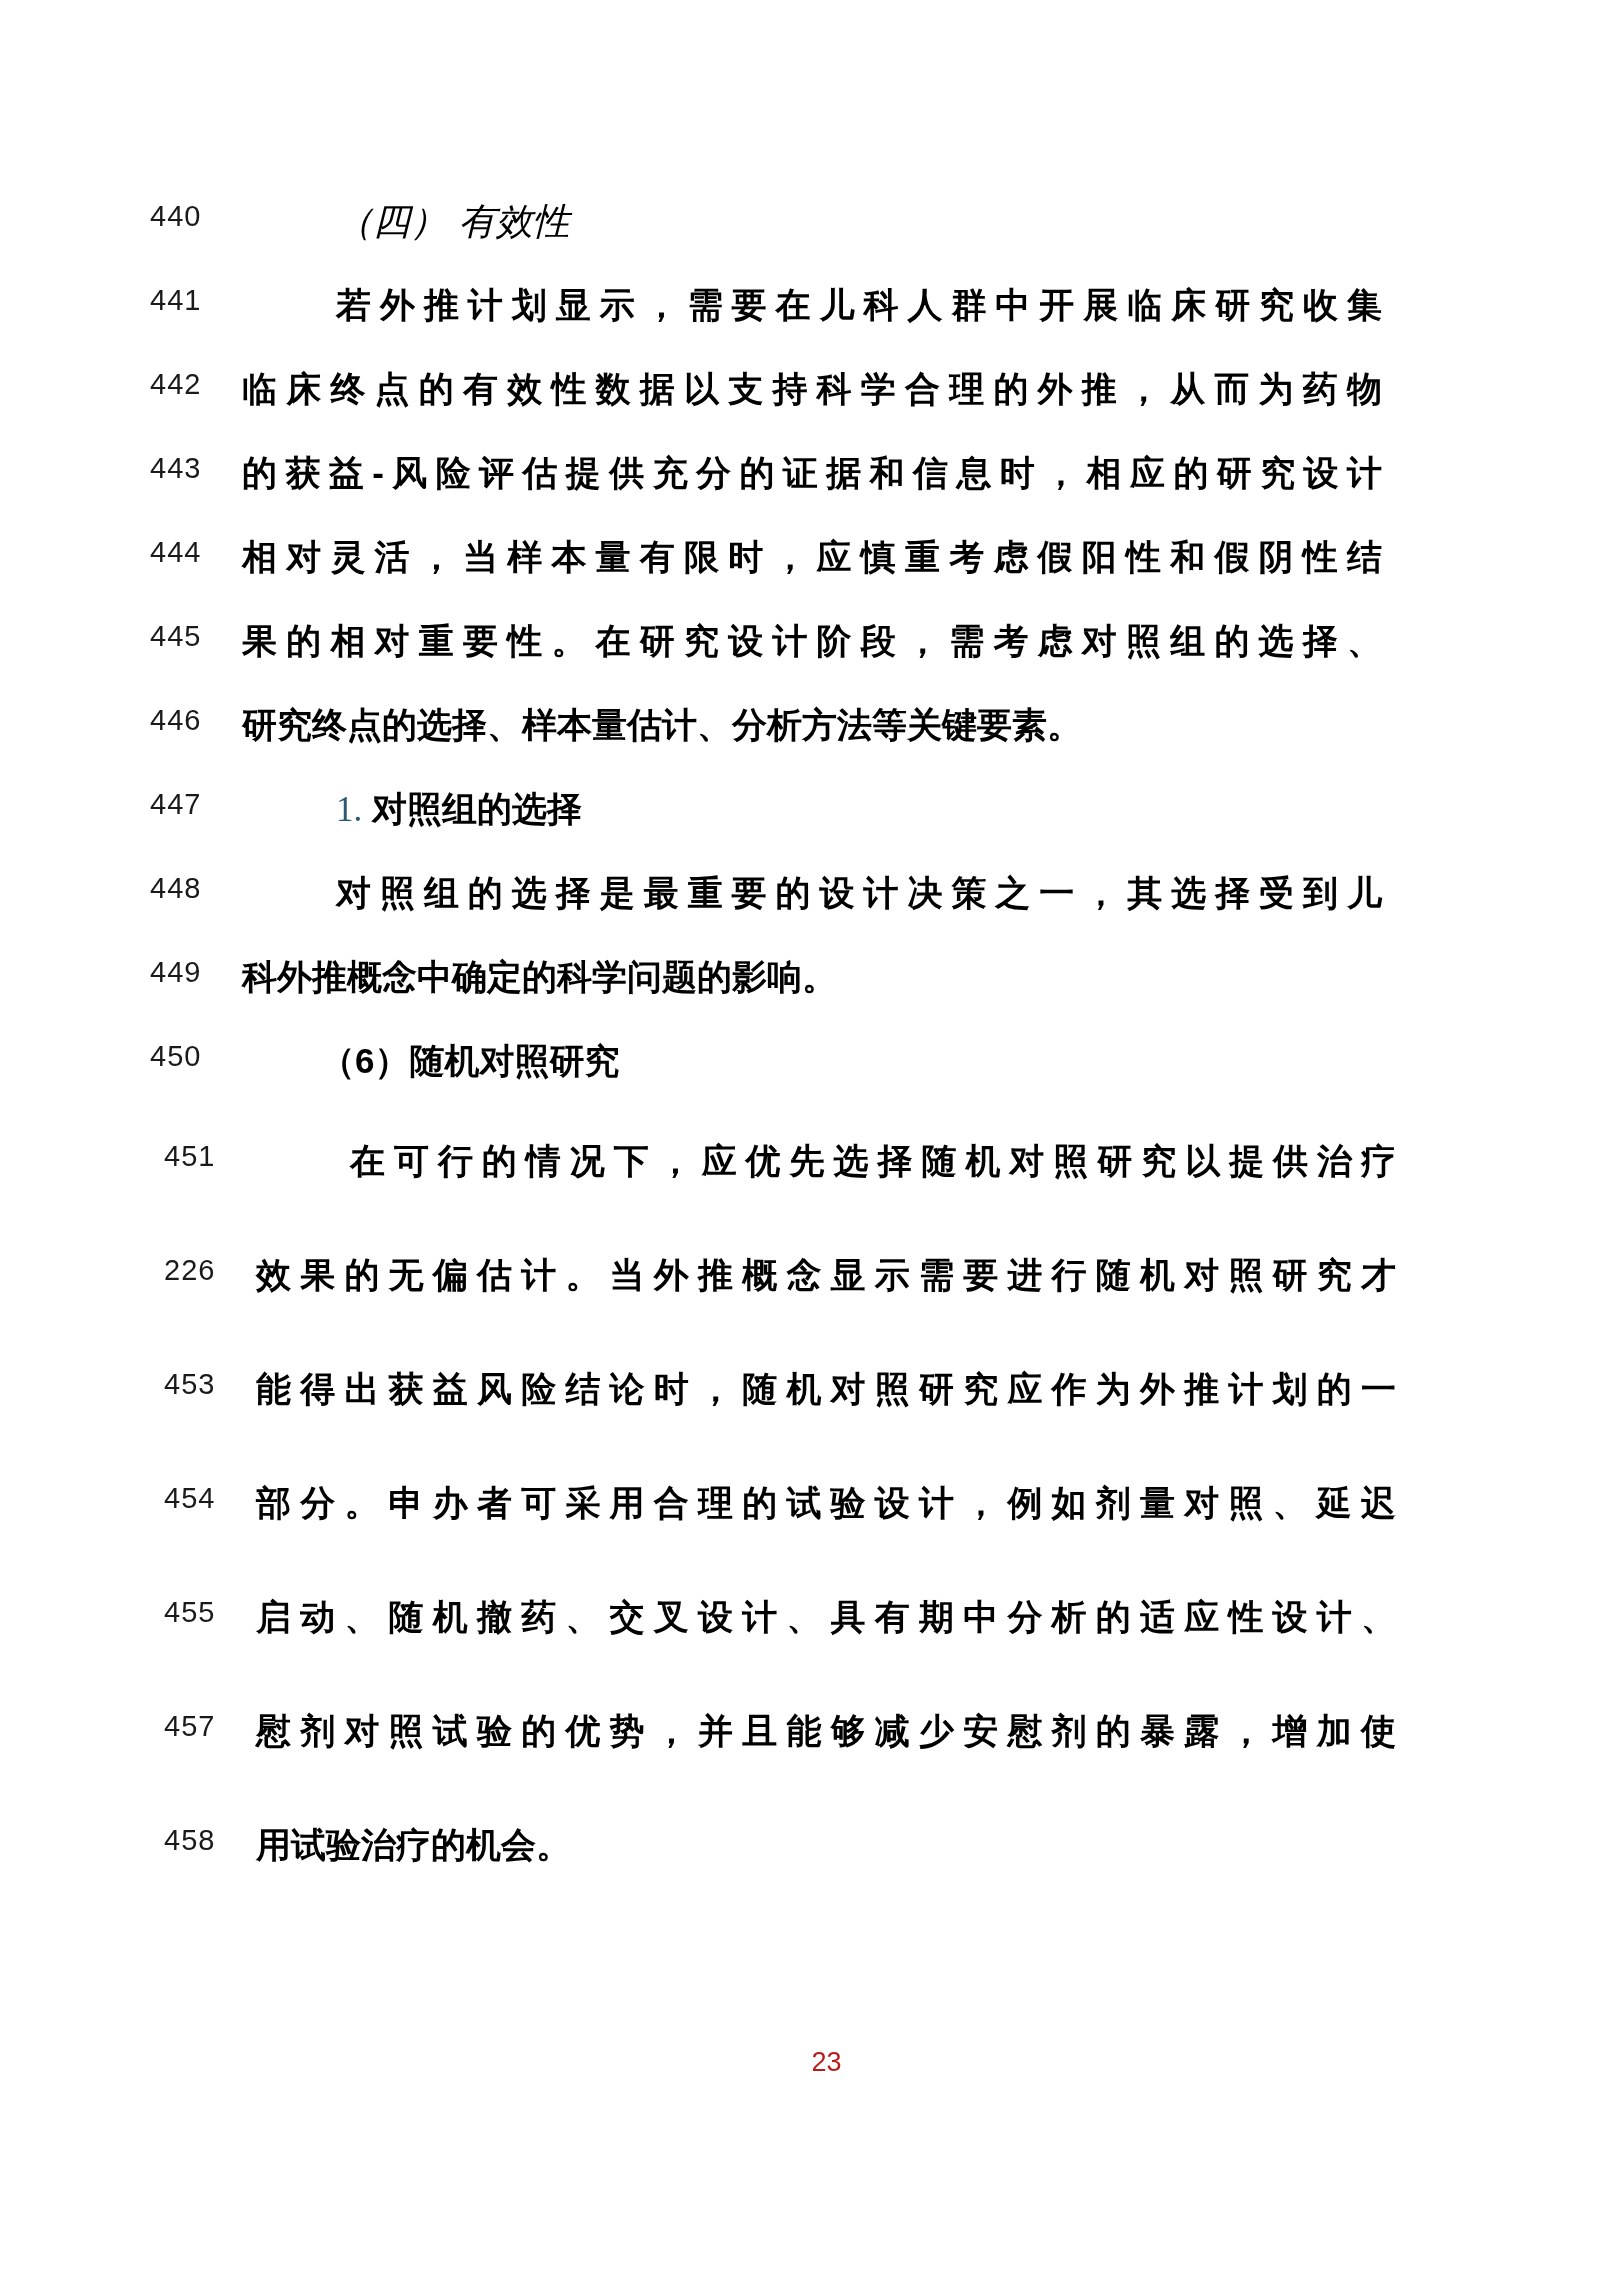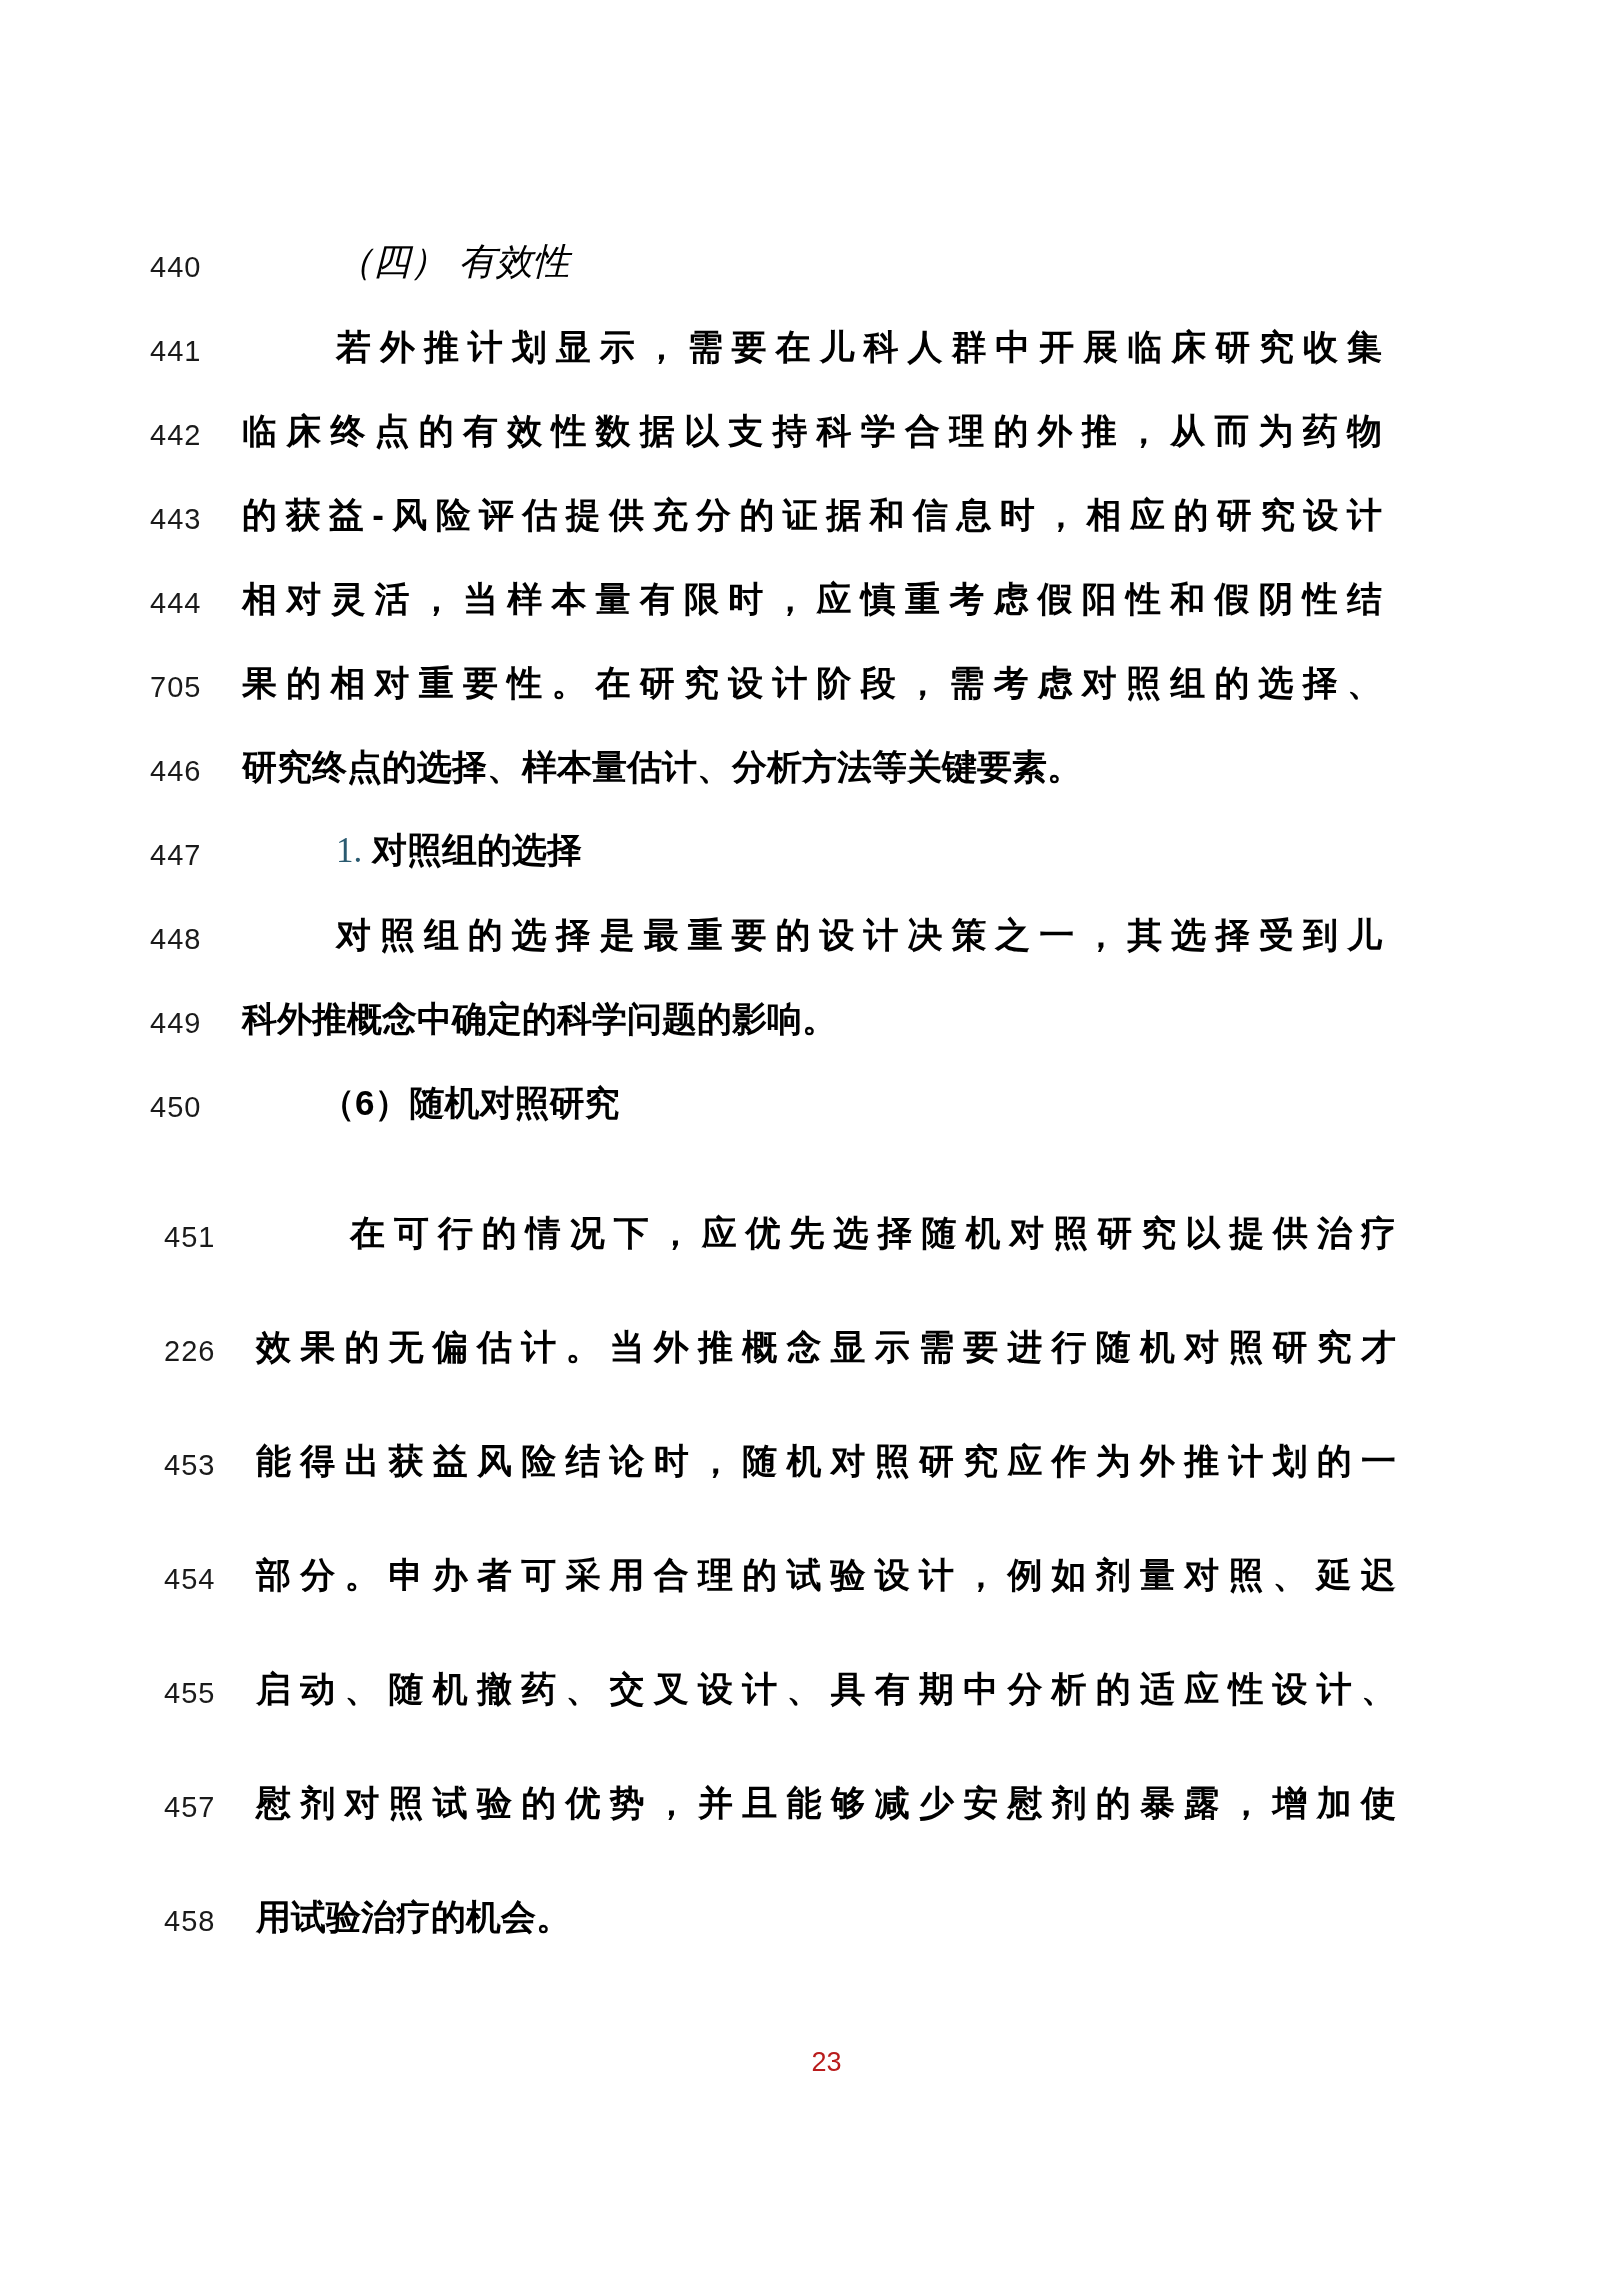--- a/index.html
+++ b/index.html
@@ -15,21 +15,21 @@
     overflow: hidden;
     font-family: "Liberation Sans", sans-serif;
     color: #000000;
   }
   #lines {
     padding-top: 200px;
     padding-left: 150px;
   }
   .row {
     display: flex;
-    align-items: flex-end;
+    align-items: flex-start;
     height: 84px;
   }
   .row.s-double { height: 114px; margin-left: 14px; }
   
   .row.s-single + .row.s-double { margin-top: 15.7px; }
   .ln {
     flex: 0 0 92px;
     width: 92px;
     font-size: 29px;
     font-weight: normal;
@@ -100,21 +100,21 @@
   </div>
       <div class="row t-para-line s-single">
     <span class="ln">443</span>
     <span class="lt"><span>的获益-风险评估提供充分的证据和信息时，相应的研究设计</span></span>
   </div>
       <div class="row t-para-line s-single">
     <span class="ln">444</span>
     <span class="lt"><span>相对灵活，当样本量有限时，应慎重考虑假阳性和假阴性结</span></span>
   </div>
       <div class="row t-para-line s-single">
-    <span class="ln">705</span>
+    <span class="ln">445</span>
     <span class="lt"><span>果的相对重要性。在研究设计阶段，需考虑对照组的选择、</span></span>
   </div>
       <div class="row t-para-last s-single">
     <span class="ln">446</span>
     <span class="lt"><span>研究终点的选择、样本量估计、分析方法等关键要素。</span></span>
   </div>
       <div class="row t-numbered-heading s-single">
     <span class="ln">447</span>
     <span class="lt"><span class="part-accent">1.</span><span> 对照组的选择</span></span>
   </div>

